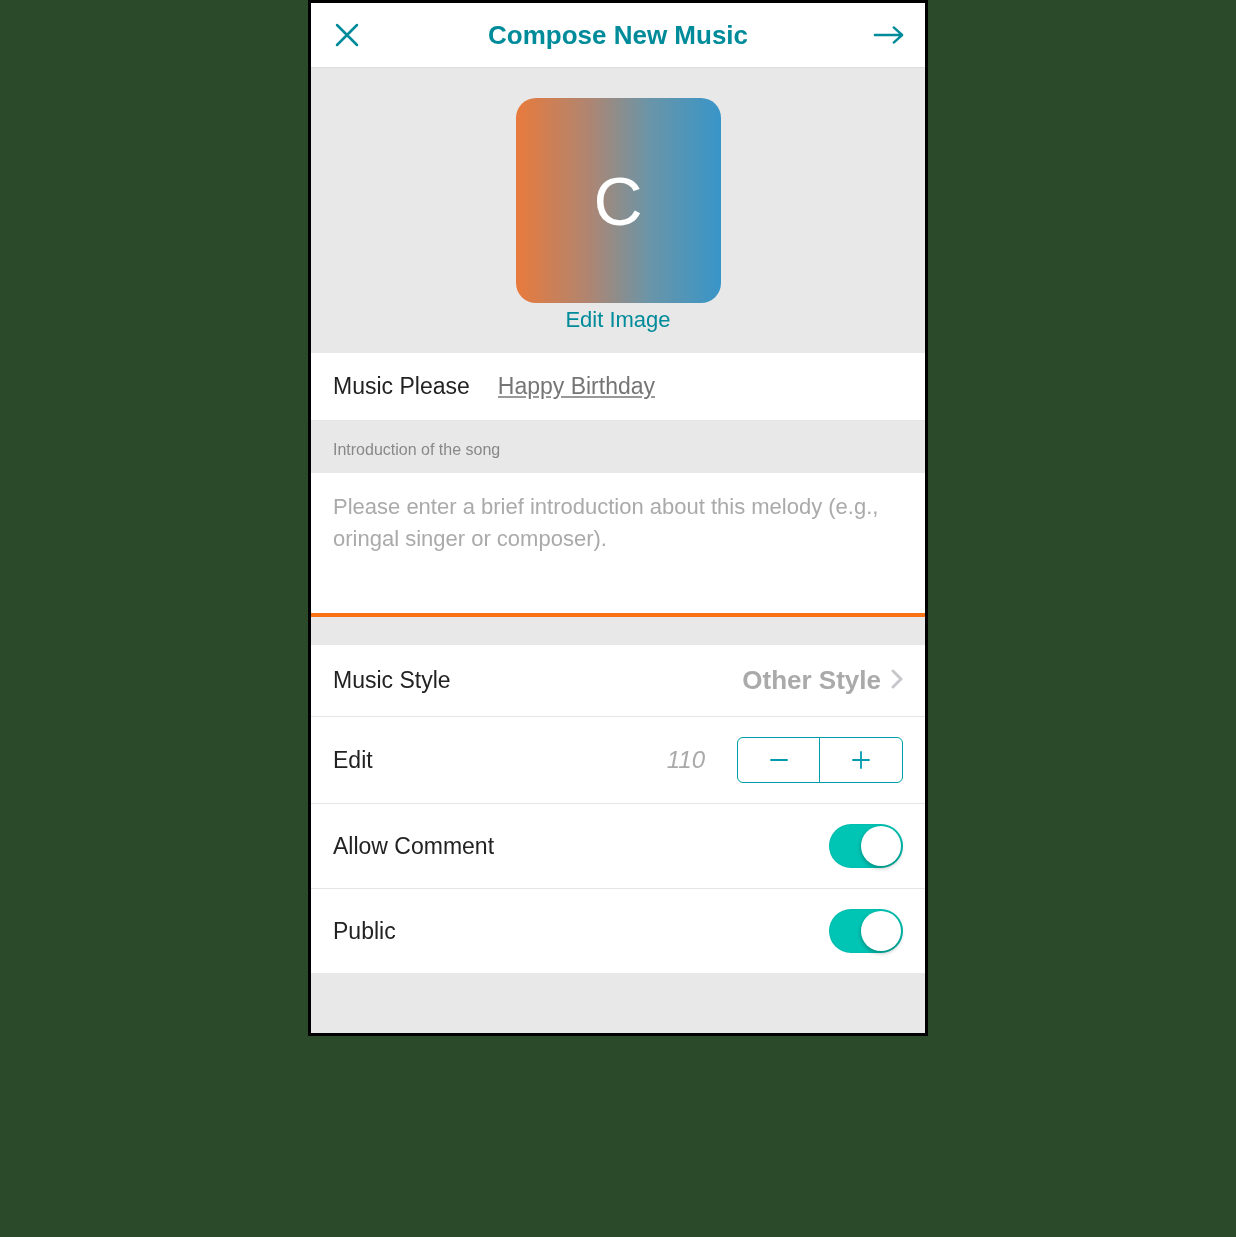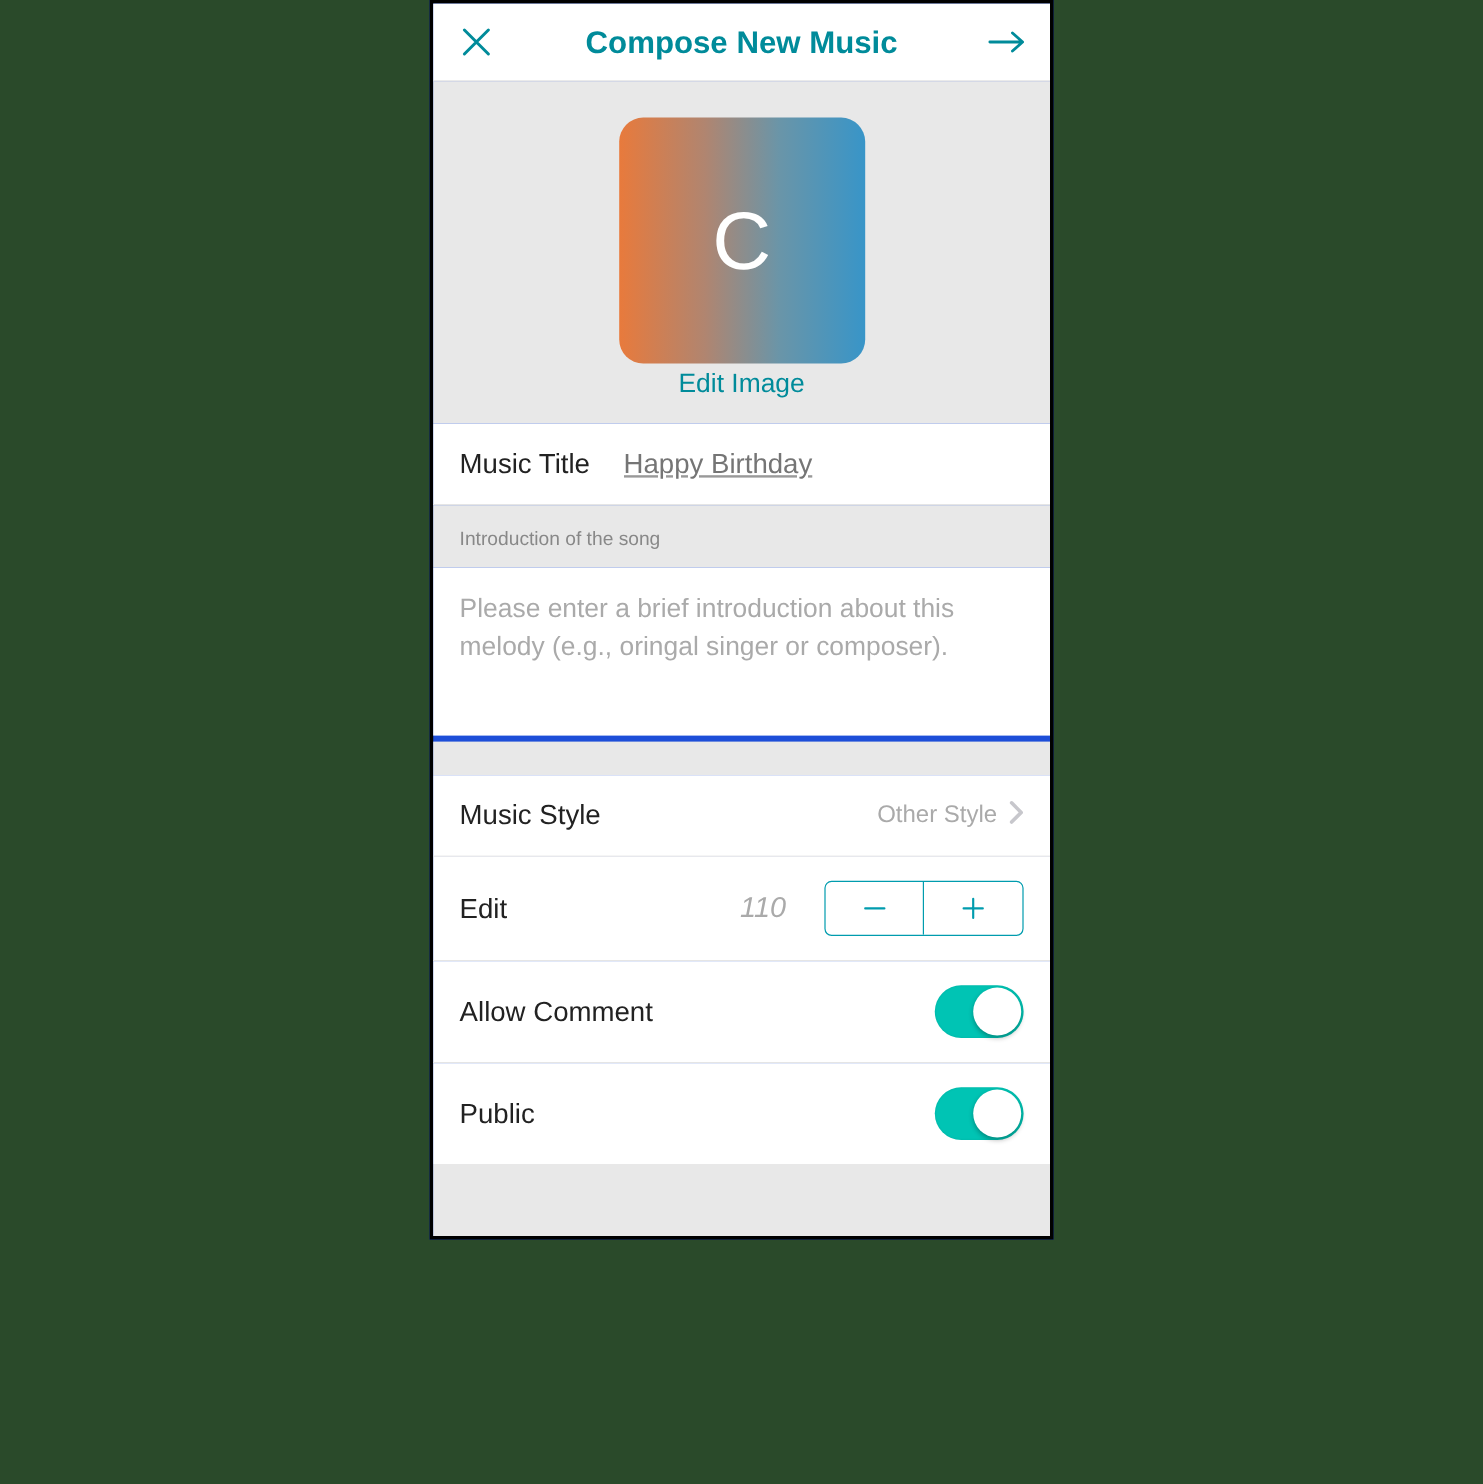--- a/index.html
+++ b/index.html
@@ -10,22 +10,22 @@
     }
     body {
       background: #2a4a2a;
       display: flex;
       justify-content: center;
       align-items: flex-start;
       min-height: 1237px;
       padding-top: 0;
     }
     .phone-frame {
-      width: 520px;
-      background: #1d4ed8;
+      width: 620px;
+      background: #f97316;
       border: 3px solid #000;
       margin-top: 0;
     }
     .header {
       background: #fff;
       display: flex;
       align-items: center;
       justify-content: space-between;
       padding: 16px 20px;
       border-bottom: 1px solid #ddd;
@@ -114,21 +114,22 @@
     .intro-textarea::placeholder {
       color: #aaa;
     }
     .spacer {
       height: 28px;
       background: #e8e8e8;
     }
     .row-value {
       margin-left: auto;
       color: #aaa;
-      font-size: 20px;
+      font-size: 26px;
+      font-weight: bold;
     }
     .chevron {
       color: #c7c7cc;
       margin-left: 10px;
     }
     .tempo-val {
       margin-left: auto;
       color: #aaa;
       font-size: 24px;
       margin-right: 32px;
@@ -200,21 +201,21 @@
   </div>
 
   <div class="image-section">
     <div class="album-art">
       <span>C</span>
     </div>
     <div class="edit-image-link">Edit Image</div>
   </div>
 
   <div class="row">
-    <span class="row-label">Music Title</span>
+    <span class="row-label">Music Please</span>
     <input class="title-input" type="text" placeholder="Happy Birthday" style="">
   </div>
 
   <div class="section-header">Introduction of the song</div>
   <textarea class="intro-textarea" placeholder="Please enter a brief introduction about this melody (e.g., oringal singer or composer)." style=""></textarea>
 
   <div class="spacer"></div>
 
   <div class="rowset">
 

